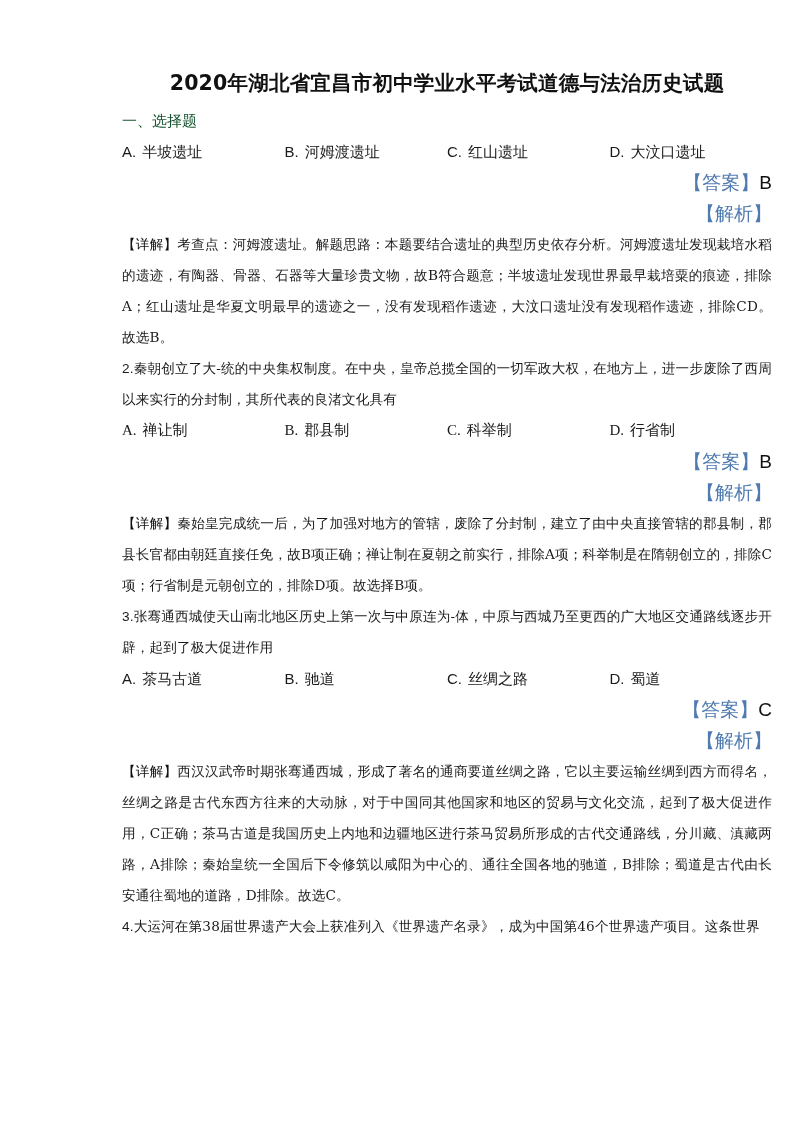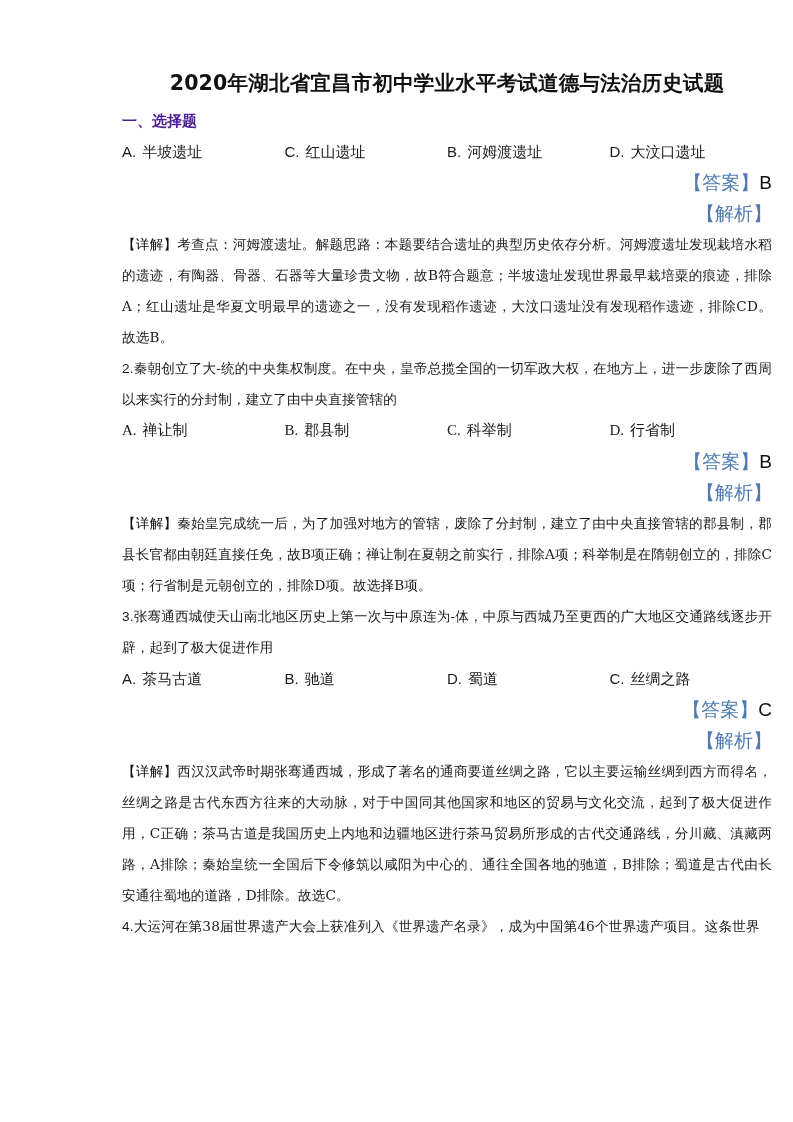--- a/index.html
+++ b/index.html
@@ -2,22 +2,22 @@
 <html><head>
 <meta charset="utf-8">
 <style>
   html, body { margin: 0; padding: 0; background: #ffffff; }
   body { width: 793px; height: 1122px; position: relative; overflow: hidden;
          font-family: "DejaVu Serif", "Liberation Serif", serif; color: #1a1a1a; }
   .page { position: absolute; left: 74px; top: 66px; width: 650px; margin-left: 48px; }
   .title { font-family: "DejaVu Sans", "Liberation Sans", sans-serif; font-weight: bold;
            font-size: 20.5px; text-align: center; margin: 0 0 0 -10px; width: 670px;
            height: 34px; line-height: 34px; letter-spacing: 0.2px; color: #111; }
-  .section { font-family: "DejaVu Sans", "Liberation Sans", sans-serif; font-weight: bold;
-             font-size: 15px; height: 30px; line-height: 30px; margin-top: 6px; color: #4c1d95; }
+  .section { font-family: "DejaVu Sans", "Liberation Sans", sans-serif; font-weight: normal;
+             font-size: 15px; height: 30px; line-height: 30px; margin-top: 6px; color: #14532d; }
   .para { font-size: 13.6px; line-height: 31px; text-align: justify; text-align-last: left;
           margin: 0; letter-spacing: 0.15px; }
   .opts { display: flex; height: 31px; line-height: 31px; font-size: 15px; }
   .opt { width: 163px; white-space: nowrap; }
   .opt .k { font-family: "Liberation Sans", sans-serif; margin-right: 6px; }
   .opts.serif .opt .k { font-family: "Liberation Serif", serif; }
   .meta { height: 31px; line-height: 31px; font-size: 19px; text-align: right; }
   .lbl { color: #4f7bb0; }
   .ans { font-family: "Liberation Sans", sans-serif; color: #111; }
   .detail-lbl { color: #111; font-family: Liberation Serif, serif; }
@@ -26,49 +26,49 @@
 </head>
 <body>
 
 <div class="page">
   <div class="title">2020年湖北省宜昌市初中学业水平考试道德与法治历史试题</div>
   <div class="section">一、选择题</div>
 
   <div>
     <div class="opts">
       <div class="opt"><span class="k">A.</span><span>半坡遗址</span></div>
+      <div class="opt"><span class="k">B.</span><span>河姆渡遗址</span></div>
       <div class="opt"><span class="k">C.</span><span>红山遗址</span></div>
-      <div class="opt"><span class="k">B.</span><span>河姆渡遗址</span></div>
       <div class="opt"><span class="k">D.</span><span>大汶口遗址</span></div>
     </div>
     <div class="meta"><span class="lbl">【答案】</span><span class="ans">B</span></div>
     <div class="meta"><span class="lbl">【解析】</span></div>
     <p class="para"><span class="detail-lbl">【详解】</span><span>考查点：河姆渡遗址。解题思路：本题要结合遗址的典型历史依存分析。河姆渡遗址发现栽培水稻的遗迹，有陶器、骨器、石器等大量珍贵文物，故B符合题意；半坡遗址发现世界最早栽培粟的痕迹，排除A；红山遗址是华夏文明最早的遗迹之一，没有发现稻作遗迹，大汶口遗址没有发现稻作遗迹，排除CD。故选B。</span></p>
   </div>
 
   <div>
-    <p class="para"><span class="qnum">2.</span><span>秦朝创立了大-统的中央集权制度。在中央，皇帝总揽全国的一切军政大权，在地方上，进一步废除了西周以来实行的分封制，建立了由中央直接管辖的</span></p>
+    <p class="para"><span class="qnum">2.</span><span>秦朝创立了大-统的中央集权制度。在中央，皇帝总揽全国的一切军政大权，在地方上，进一步废除了西周以来实行的分封制，其所代表的良渚文化具有</span></p>
     <div class="opts serif">
       <div class="opt"><span class="k">A.</span><span>禅让制</span></div>
       <div class="opt"><span class="k">B.</span><span>郡县制</span></div>
       <div class="opt"><span class="k">C.</span><span>科举制</span></div>
       <div class="opt"><span class="k">D.</span><span>行省制</span></div>
     </div>
     <div class="meta"><span class="lbl">【答案】</span><span class="ans">B</span></div>
     <div class="meta"><span class="lbl">【解析】</span></div>
     <p class="para"><span class="detail-lbl">【详解】</span><span>秦始皇完成统一后，为了加强对地方的管辖，废除了分封制，建立了由中央直接管辖的郡县制，郡县长官都由朝廷直接任免，故B项正确；禅让制在夏朝之前实行，排除A项；科举制是在隋朝创立的，排除C项；行省制是元朝创立的，排除D项。故选择B项。</span></p>
   </div>
 
   <div>
     <p class="para"><span class="qnum">3.</span><span>张骞通西城使天山南北地区历史上第一次与中原连为-体，中原与西城乃至更西的广大地区交通路线逐步开辟，起到了极大促进作用</span></p>
     <div class="opts">
       <div class="opt"><span class="k">A.</span><span>茶马古道</span></div>
       <div class="opt"><span class="k">B.</span><span>驰道</span></div>
+      <div class="opt"><span class="k">C.</span><span>丝绸之路</span></div>
       <div class="opt"><span class="k">D.</span><span>蜀道</span></div>
-      <div class="opt"><span class="k">C.</span><span>丝绸之路</span></div>
     </div>
     <div class="meta"><span class="lbl">【答案】</span><span class="ans">C</span></div>
     <div class="meta"><span class="lbl">【解析】</span></div>
     <p class="para"><span class="detail-lbl">【详解】</span><span>西汉汉武帝时期张骞通西城，形成了著名的通商要道丝绸之路，它以主要运输丝绸到西方而得名，丝绸之路是古代东西方往来的大动脉，对于中国同其他国家和地区的贸易与文化交流，起到了极大促进作用，C正确；茶马古道是我国历史上内地和边疆地区进行茶马贸易所形成的古代交通路线，分川藏、滇藏两路，A排除；秦始皇统一全国后下令修筑以咸阳为中心的、通往全国各地的驰道，B排除；蜀道是古代由长安通往蜀地的道路，D排除。故选C。</span></p>
   </div>
 
   <div>
     <p class="para"><span class="qnum">4.</span><span>大运河在第38届世界遗产大会上获准列入《世界遗产名录》，成为中国第46个世界遗产项目。这条世界</span></p>
   </div>
 </div>

